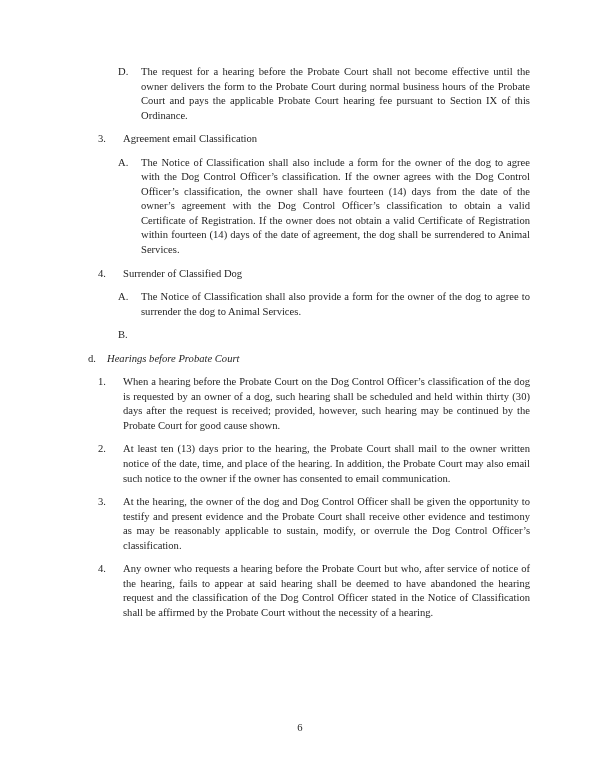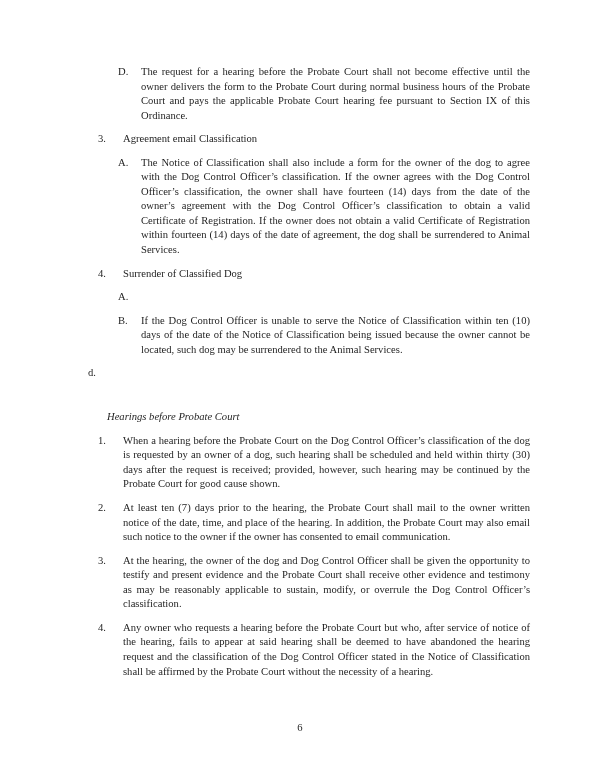--- a/index.html
+++ b/index.html
@@ -36,21 +36,21 @@
   .lvl-num    .marker { width: 25px; }
   .lvl-letter { padding-left: 30px; }
   .lvl-letter .marker { width: 23px; }
   .marker {
     flex: 0 0 auto;
   }
   .text {
     flex: 1 1 auto;
     text-align: justify;
   }
-  .italic { font-style: italic; margin-top: 44px; }
+  .italic { font-style: italic; }
   .page-number {
     position: absolute;
     left: 0;
     top: 722px;
     width: 100%;
     text-align: center;
     font-size: 10.6px;
   }
 </style>
 </head>
@@ -74,40 +74,40 @@
       <div class="text">The Notice of Classification shall also include a form for the owner of the dog to agree with the Dog Control Officer’s classification. If the owner agrees with the Dog Control Officer’s classification, the owner shall have fourteen (14) days from the date of the owner’s agreement with the Dog Control Officer’s classification to obtain a valid Certificate of Registration. If the owner does not obtain a valid Certificate of Registration within fourteen (14) days of the date of agreement, the dog shall be surrendered to Animal Services.</div>
     </div>
 
     <div class="item lvl-num">
       <span class="marker">4.</span>
       <div class="text">Surrender of Classified Dog</div>
     </div>
 
     <div class="item lvl-letter">
       <span class="marker">A.</span>
+      <div class="text">The Notice of Classification shall also provide a form for the owner of the dog to agree to surrender the dog to Animal Services.</div>
     </div>
 
     <div class="item lvl-letter">
       <span class="marker">B.</span>
-      <div class="text">If the Dog Control Officer is unable to serve the Notice of Classification within ten (10) days of the date of the Notice of Classification being issued because the owner cannot be located, such dog may be surrendered to the Animal Services.</div>
     </div>
 
     <div class="item lvl-alpha">
       <span class="marker">d.</span>
       <div class="text italic">Hearings before Probate Court</div>
     </div>
 
     <div class="item lvl-num">
       <span class="marker">1.</span>
       <div class="text">When a hearing before the Probate Court on the Dog Control Officer’s classification of the dog is requested by an owner of a dog, such hearing shall be scheduled and held within thirty (30) days after the request is received; provided, however, such hearing may be continued by the Probate Court for good cause shown.</div>
     </div>
 
     <div class="item lvl-num">
       <span class="marker">2.</span>
-      <div class="text">At least ten (7) days prior to the hearing, the Probate Court shall mail to the owner written notice of the date, time, and place of the hearing. In addition, the Probate Court may also email such notice to the owner if the owner has consented to email communication.</div>
+      <div class="text">At least ten (13) days prior to the hearing, the Probate Court shall mail to the owner written notice of the date, time, and place of the hearing. In addition, the Probate Court may also email such notice to the owner if the owner has consented to email communication.</div>
     </div>
 
     <div class="item lvl-num">
       <span class="marker">3.</span>
       <div class="text">At the hearing, the owner of the dog and Dog Control Officer shall be given the opportunity to testify and present evidence and the Probate Court shall receive other evidence and testimony as may be reasonably applicable to sustain, modify, or overrule the Dog Control Officer’s classification.</div>
     </div>
 
     <div class="item lvl-num">
       <span class="marker">4.</span>
       <div class="text">Any owner who requests a hearing before the Probate Court but who, after service of notice of the hearing, fails to appear at said hearing shall be deemed to have abandoned the hearing request and the classification of the Dog Control Officer stated in the Notice of Classification shall be affirmed by the Probate Court without the necessity of a hearing.</div>

